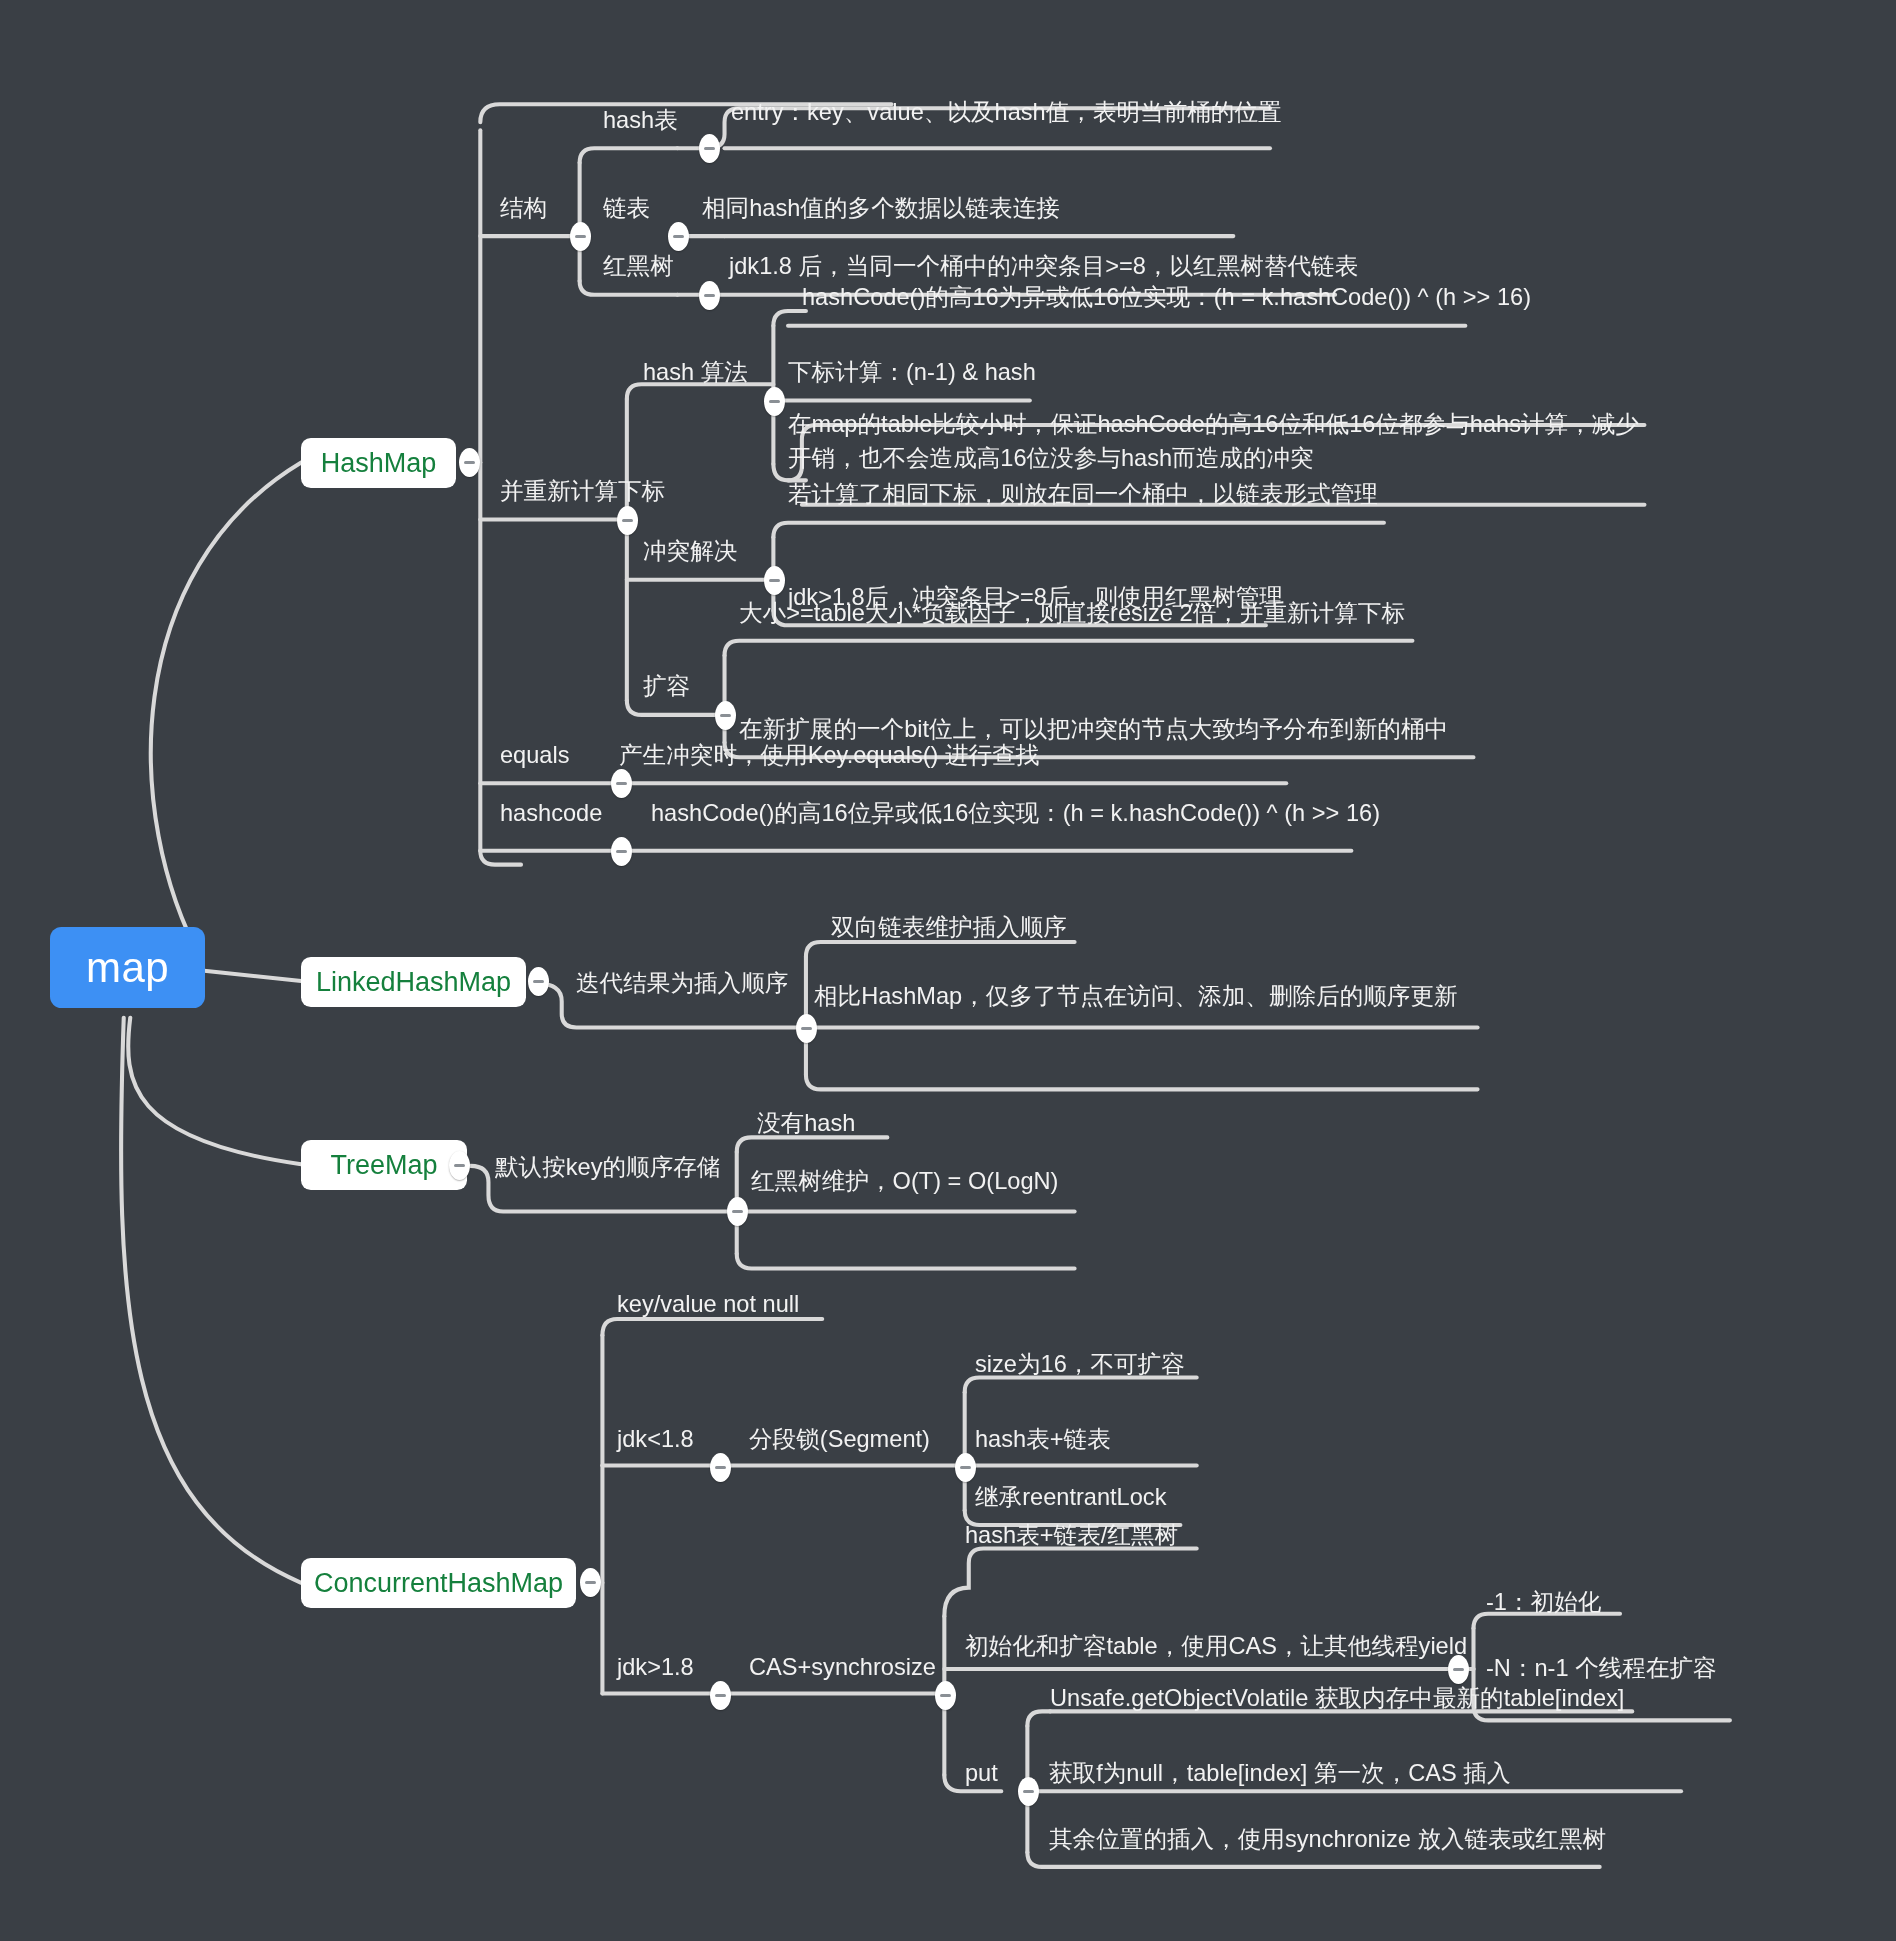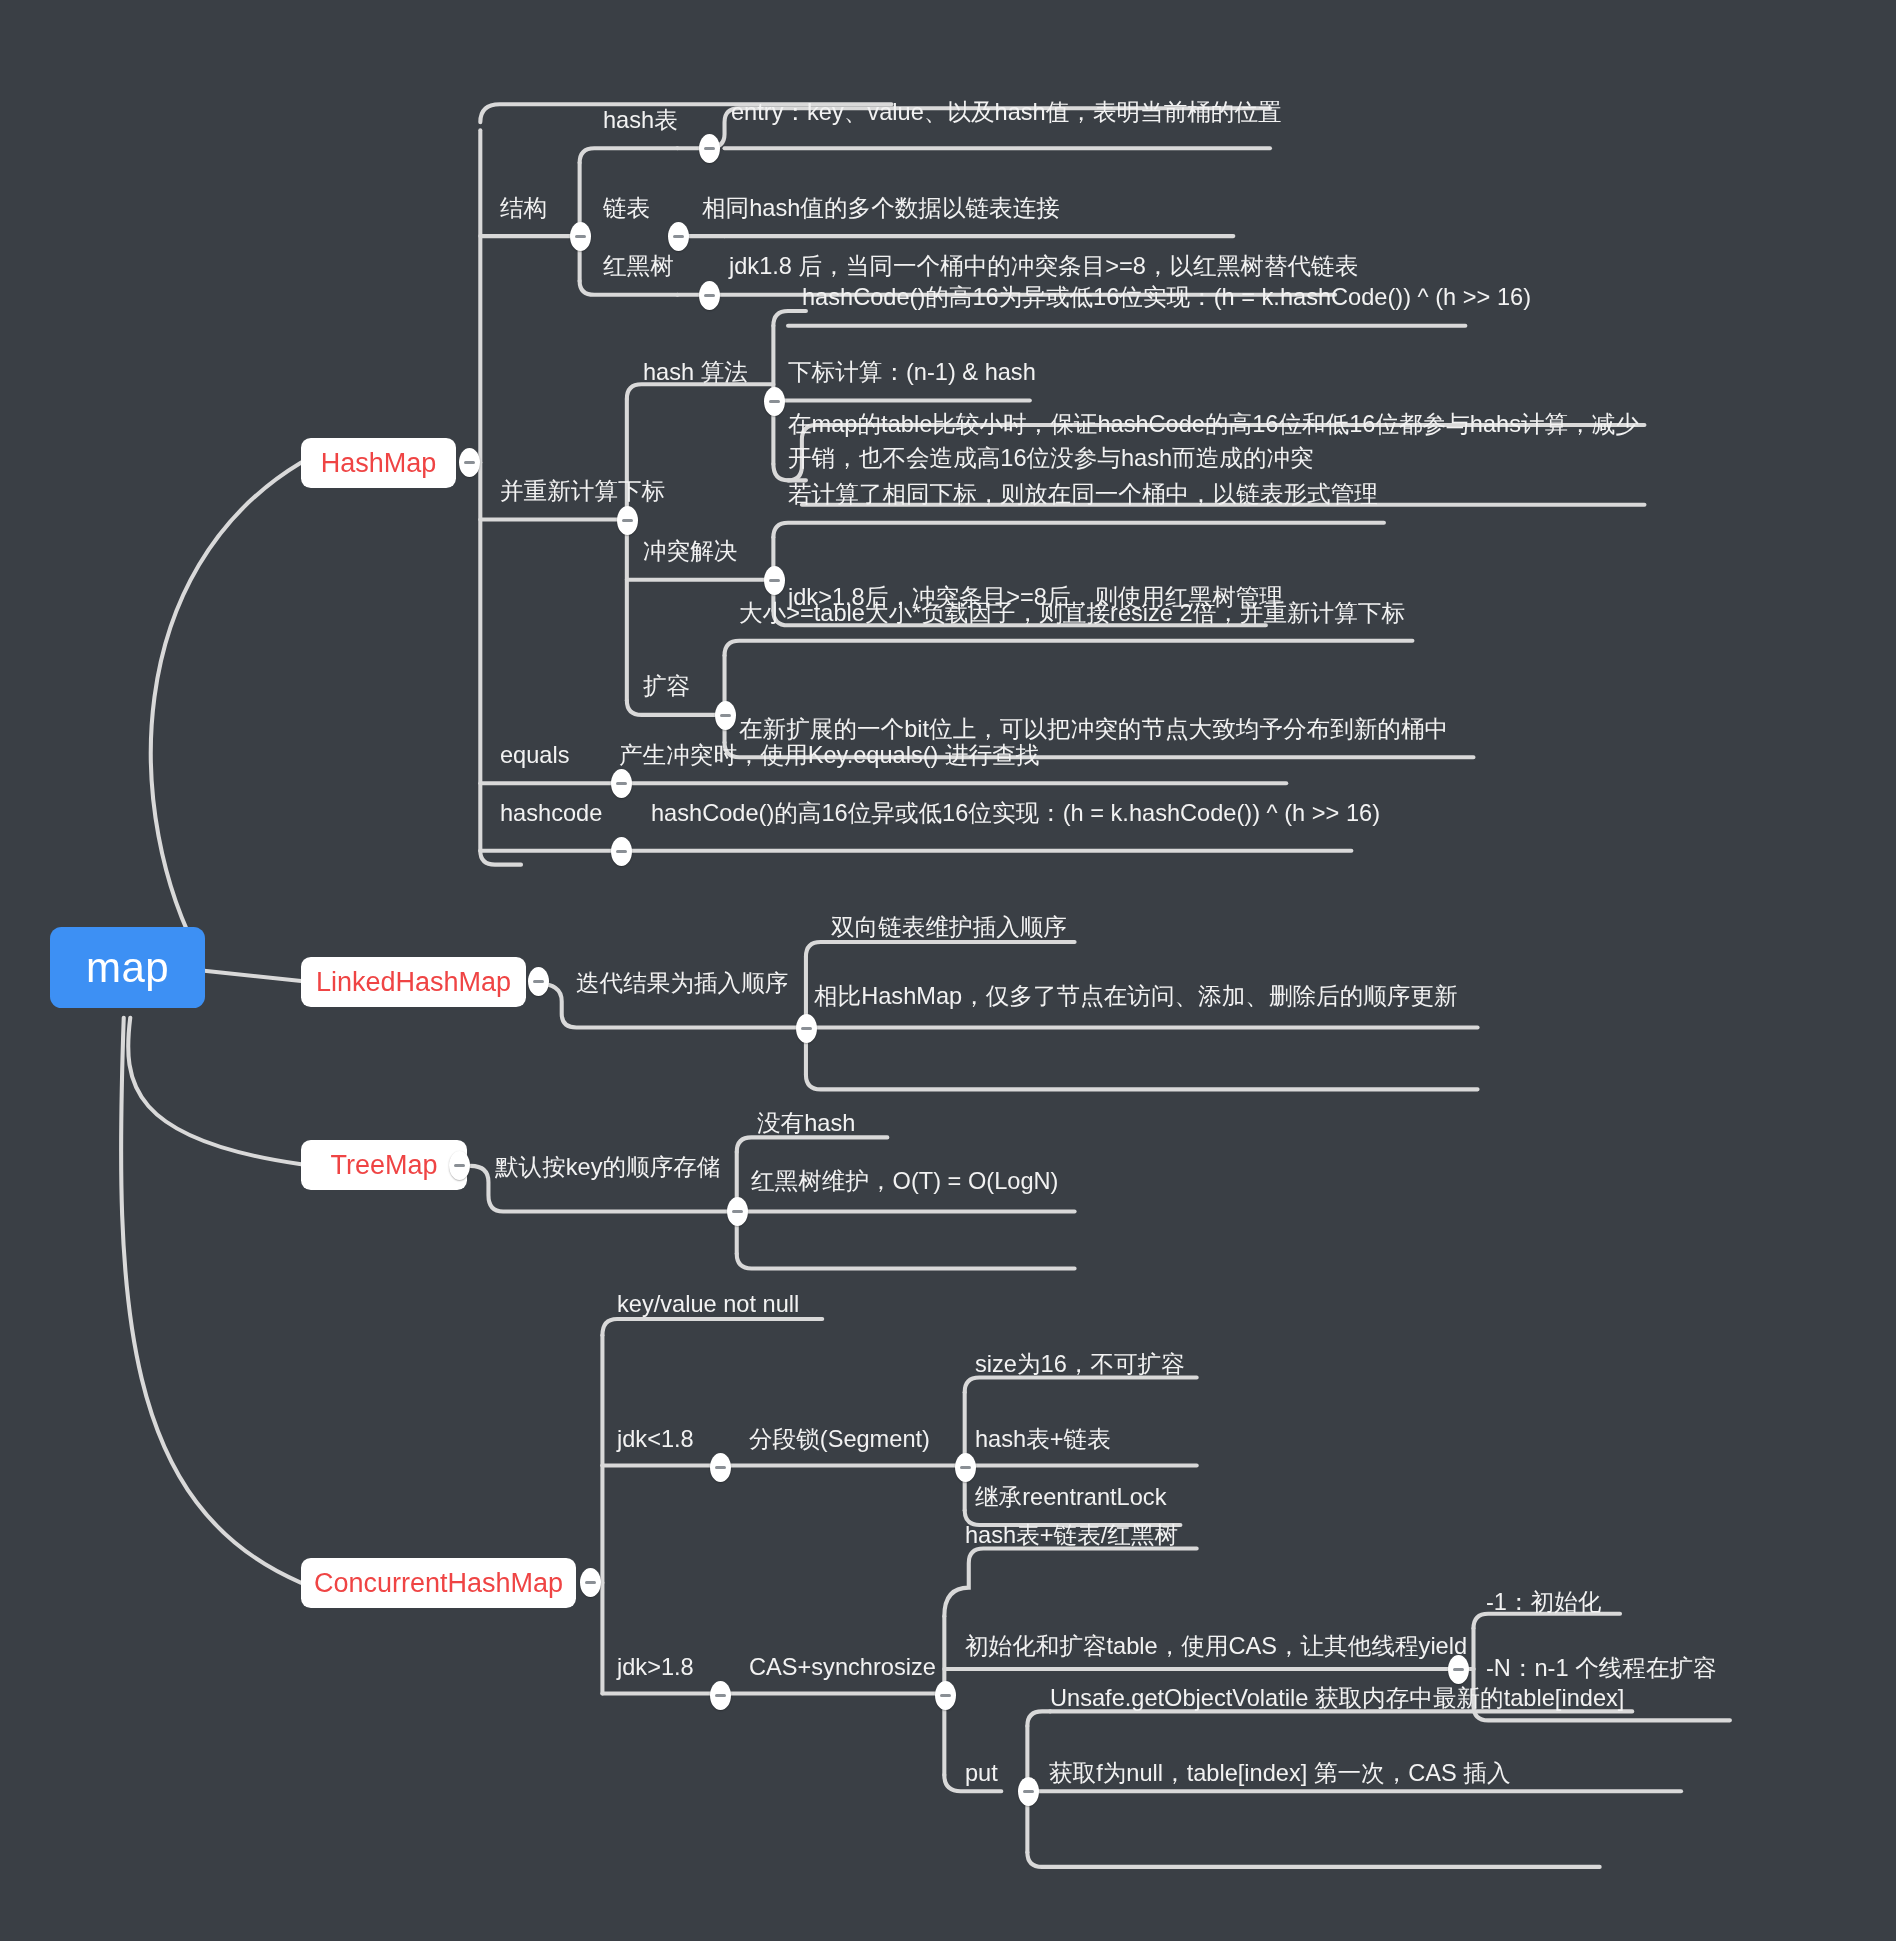--- a/index.html
+++ b/index.html
@@ -35,21 +35,21 @@
     border-radius: 11.4px;
     font-size: 42px;
     display: flex;
     align-items: center;
     justify-content: center;
     letter-spacing: 0.4px;
   }
   
   .pill {
     background: #ffffff;
-    color: #ef4444;
+    color: #15803d;
     border-radius: 9.8px;
     font-size: 27px;
     display: flex;
     align-items: center;
     justify-content: center;
     padding: 0 18px;
   }
   
   .label {
     color: #f2f2f2;
@@ -298,15 +298,16 @@
 
   <div class="toggle" style="left:1448px; top:1655px;"></div>
   <div class="node label" style="left:1486px; top:1580px; width:228px; height:39px;">-1：初始化</div>
   <div class="node label" style="left:1486px; top:1646px; width:293px; height:39px;">-N：n-1 个线程在扩容</div>
 
   <div class="node label" style="left:965px; top:1751px; width:73px; height:39px;">put</div>
   <div class="toggle" style="left:1018px; top:1777px;"></div>
 
   <div class="node label" style="left:1050px; top:1676px; width:603px; height:39px;">Unsafe.getObjectVolatile 获取内存中最新的table[index]</div>
   <div class="node label" style="left:1049px; top:1751px; width:603px; height:39px;">获取f为null，table[index] 第一次，CAS 插入</div>
+  <div class="node label" style="left:1049px; top:1817px; width:603px; height:39px;">其余位置的插入，使用synchronize 放入链表或红黑树</div>
 
 </div>
 
 
 </body></html>

